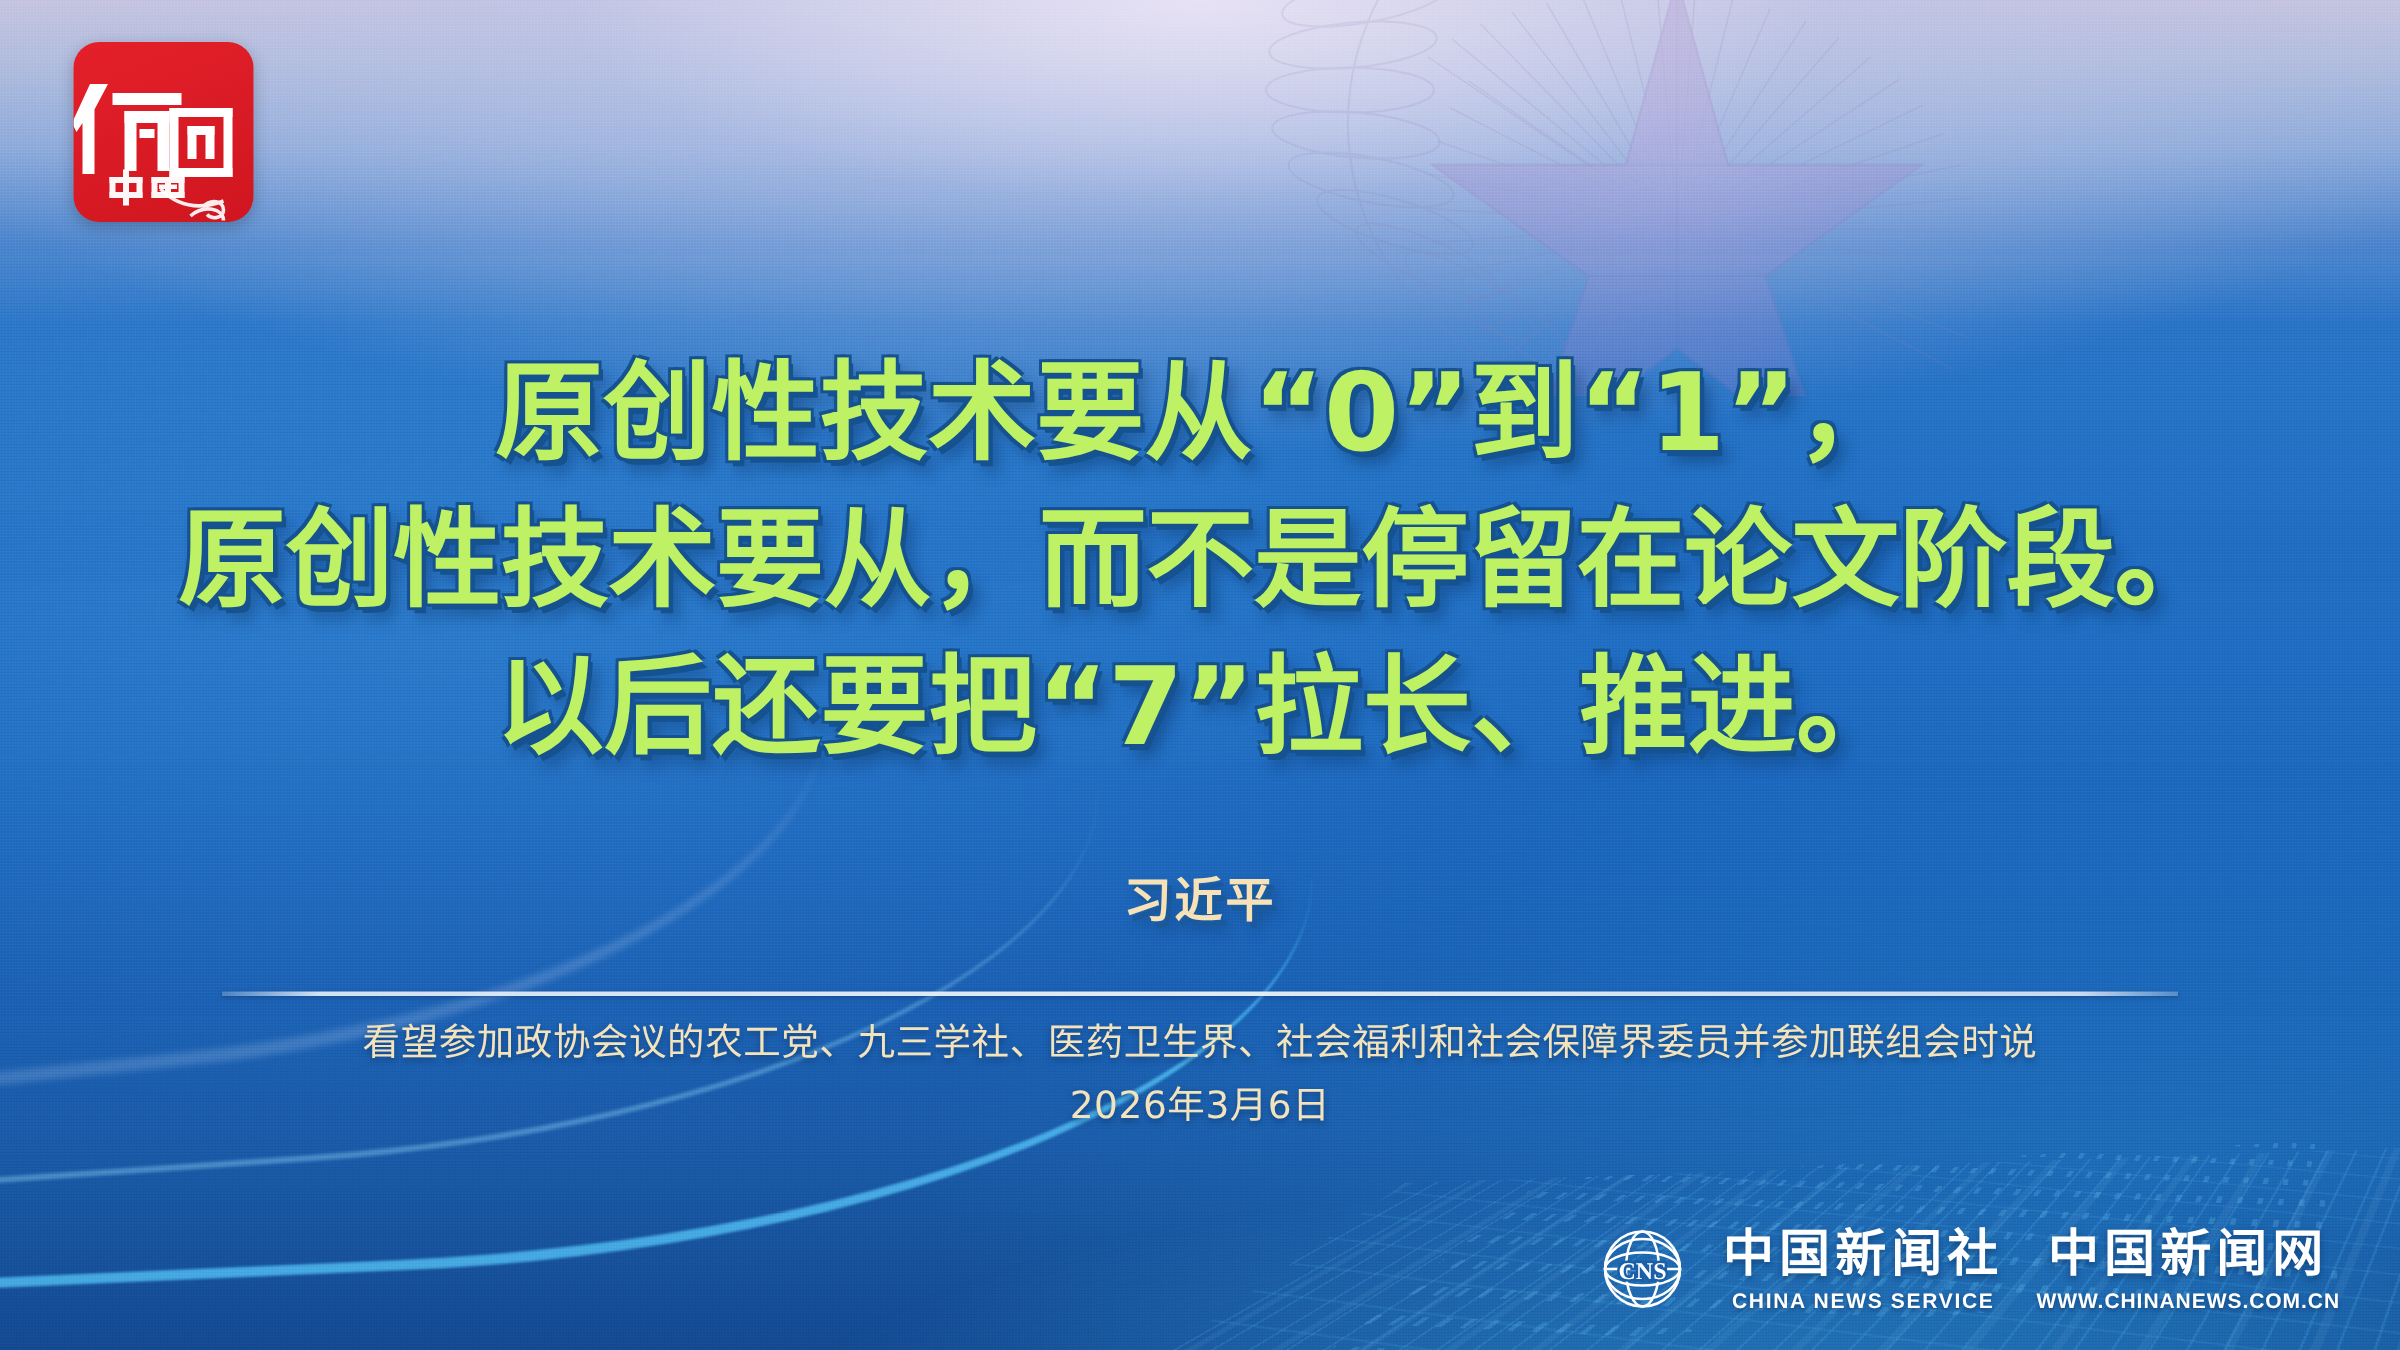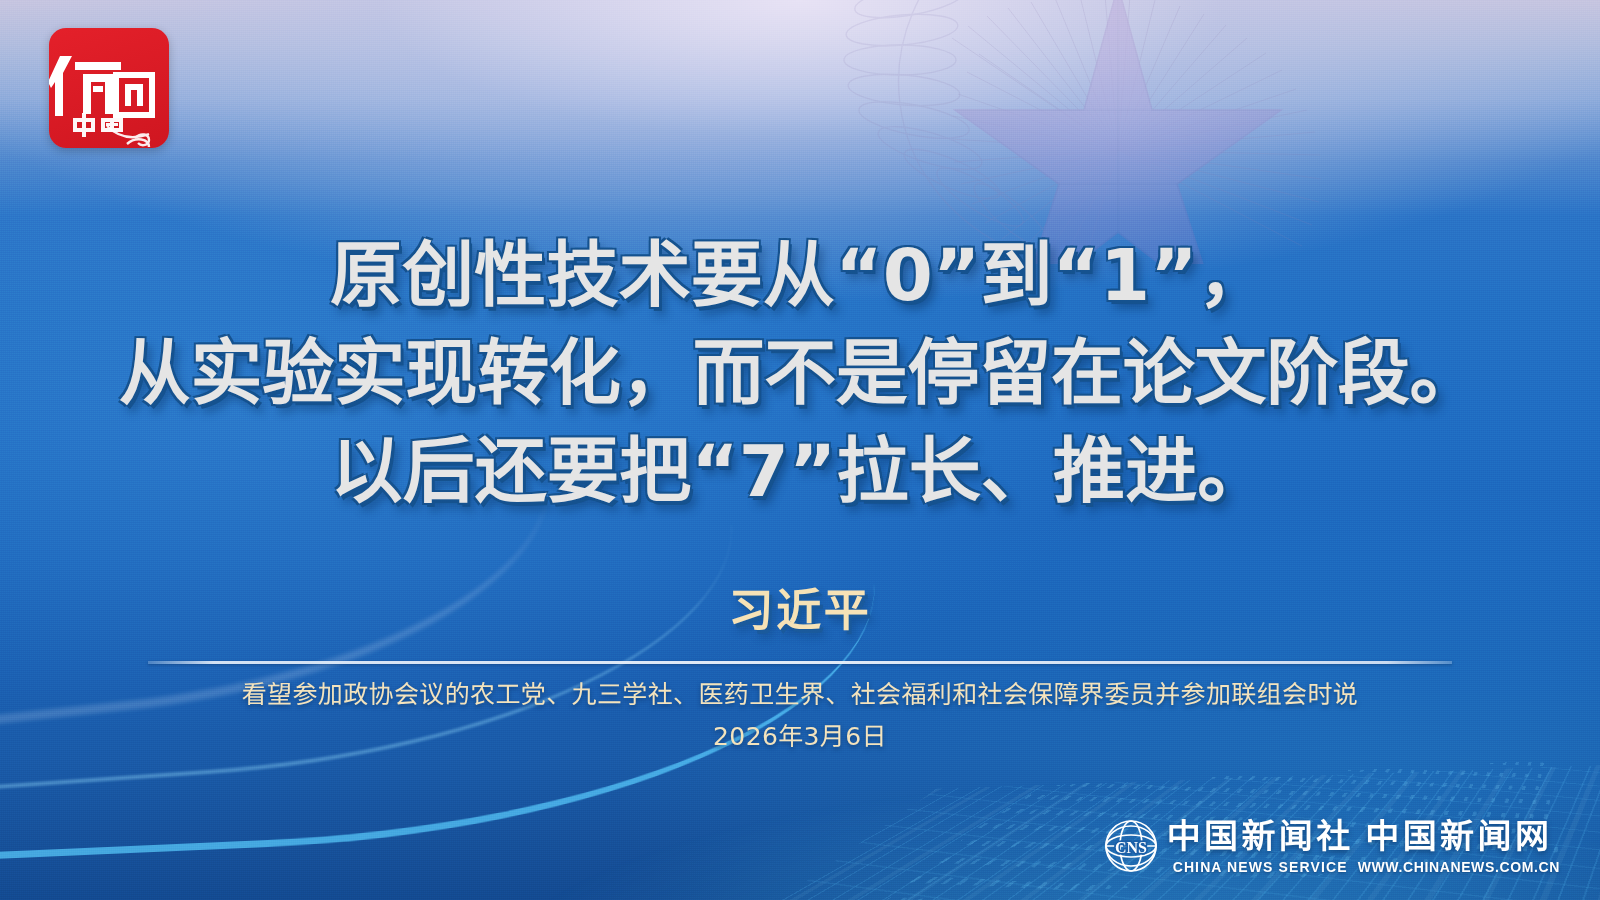--- a/index.html
+++ b/index.html
@@ -122,21 +122,21 @@
     overflow:hidden;
   }
   .logo svg{width:100%;height:100%;display:block;}
 
   
   .quote{
     position:absolute;left:0;right:0;top:226px;
     text-align:center;
     font-family:"DejaVu Sans","Liberation Sans",sans-serif;
     font-weight:700;
-    color:#e5e5e5;
+    color:#bef264;
     letter-spacing:.01em;
   }
   .qline{
     font-size:72px;
     line-height:98px;
     white-space:nowrap;
     text-shadow:
       3px 4px 0 #15528f,
       -2px -2px 0 #15528f,
       2px -2px 0 #15528f,
@@ -144,21 +144,21 @@
       6px 8px 10px rgba(7,45,90,.45);
   }
   .qline.l2{letter-spacing:-.004em;}
 
   
   .attrib{
     position:absolute;left:0;right:0;top:574px;
     text-align:center;
     font-family:"DejaVu Sans","Liberation Sans",sans-serif;
     font-weight:700;
-    font-size:45px;
+    font-size:32px;
     letter-spacing:.06em;
     color:#f6e2b6;
     text-shadow:3px 4px 0 #1a5a9c, 5px 7px 9px rgba(7,45,90,.40);
   }
 
   
   .divider{
     position:absolute;left:148px;top:661px;width:1304px;height:3px;
     background:linear-gradient(90deg,
       rgba(214,226,240,.25) 0%,
@@ -178,21 +178,21 @@
     font-size:25px;
     line-height:42px;
     letter-spacing:.015em;
     text-shadow:0 2px 4px rgba(9,42,84,.55);
   }
   .caption .cap-date{display:block;}
 
   
   .cns{
     position:absolute;right:40px;bottom:22px;
-    display:flex;align-items:center;gap:4px;
+    display:flex;align-items:center;gap:22px;
     color:#ffffff;
   }
   .cns-globe{width:64px;height:64px;flex:0 0 auto;}
   .cns-globe svg{width:100%;height:100%;display:block;}
   .cns-block{display:flex;flex-direction:column;align-items:center;line-height:1;justify-content:flex-end;}
   .cns-cn{
     font-family:"DejaVu Serif","Liberation Serif",serif;
     font-weight:700;font-size:34px;letter-spacing:.10em;
     text-shadow:0 2px 5px rgba(5,35,75,.5);
   }
@@ -334,21 +334,21 @@
       <g fill="none" stroke="#ffffff" stroke-width="2.4" opacity=".92">
         <path d="M58 98 C70 110 84 112 100 106"></path>
         <path d="M86 110 c6 -6 14 -4 14 2 c0 5 -7 7 -11 3"></path>
         <path d="M78 116 c9 -8 22 -5 22 3"></path>
       </g>
     </svg>
   </div>
 
   <div class="quote">
     <div class="qline l1">原创性技术要从“0”到“1”，</div>
-    <div class="qline l2">从实验实现转化，而不是停留在论文阶段。</div>
+    <div class="qline l2">原创性技术要从，而不是停留在论文阶段。</div>
     <div class="qline l3">以后还要把“7”拉长、推进。</div>
   </div>
 
   <div class="attrib">习近平</div>
 
   <div class="divider"></div>
 
   <div class="caption">
     <span>看望参加政协会议的农工党、九三学社、医药卫生界、社会福利和社会保障界委员并参加联组会时说</span>
     <span class="cap-date">2026年3月6日</span>

